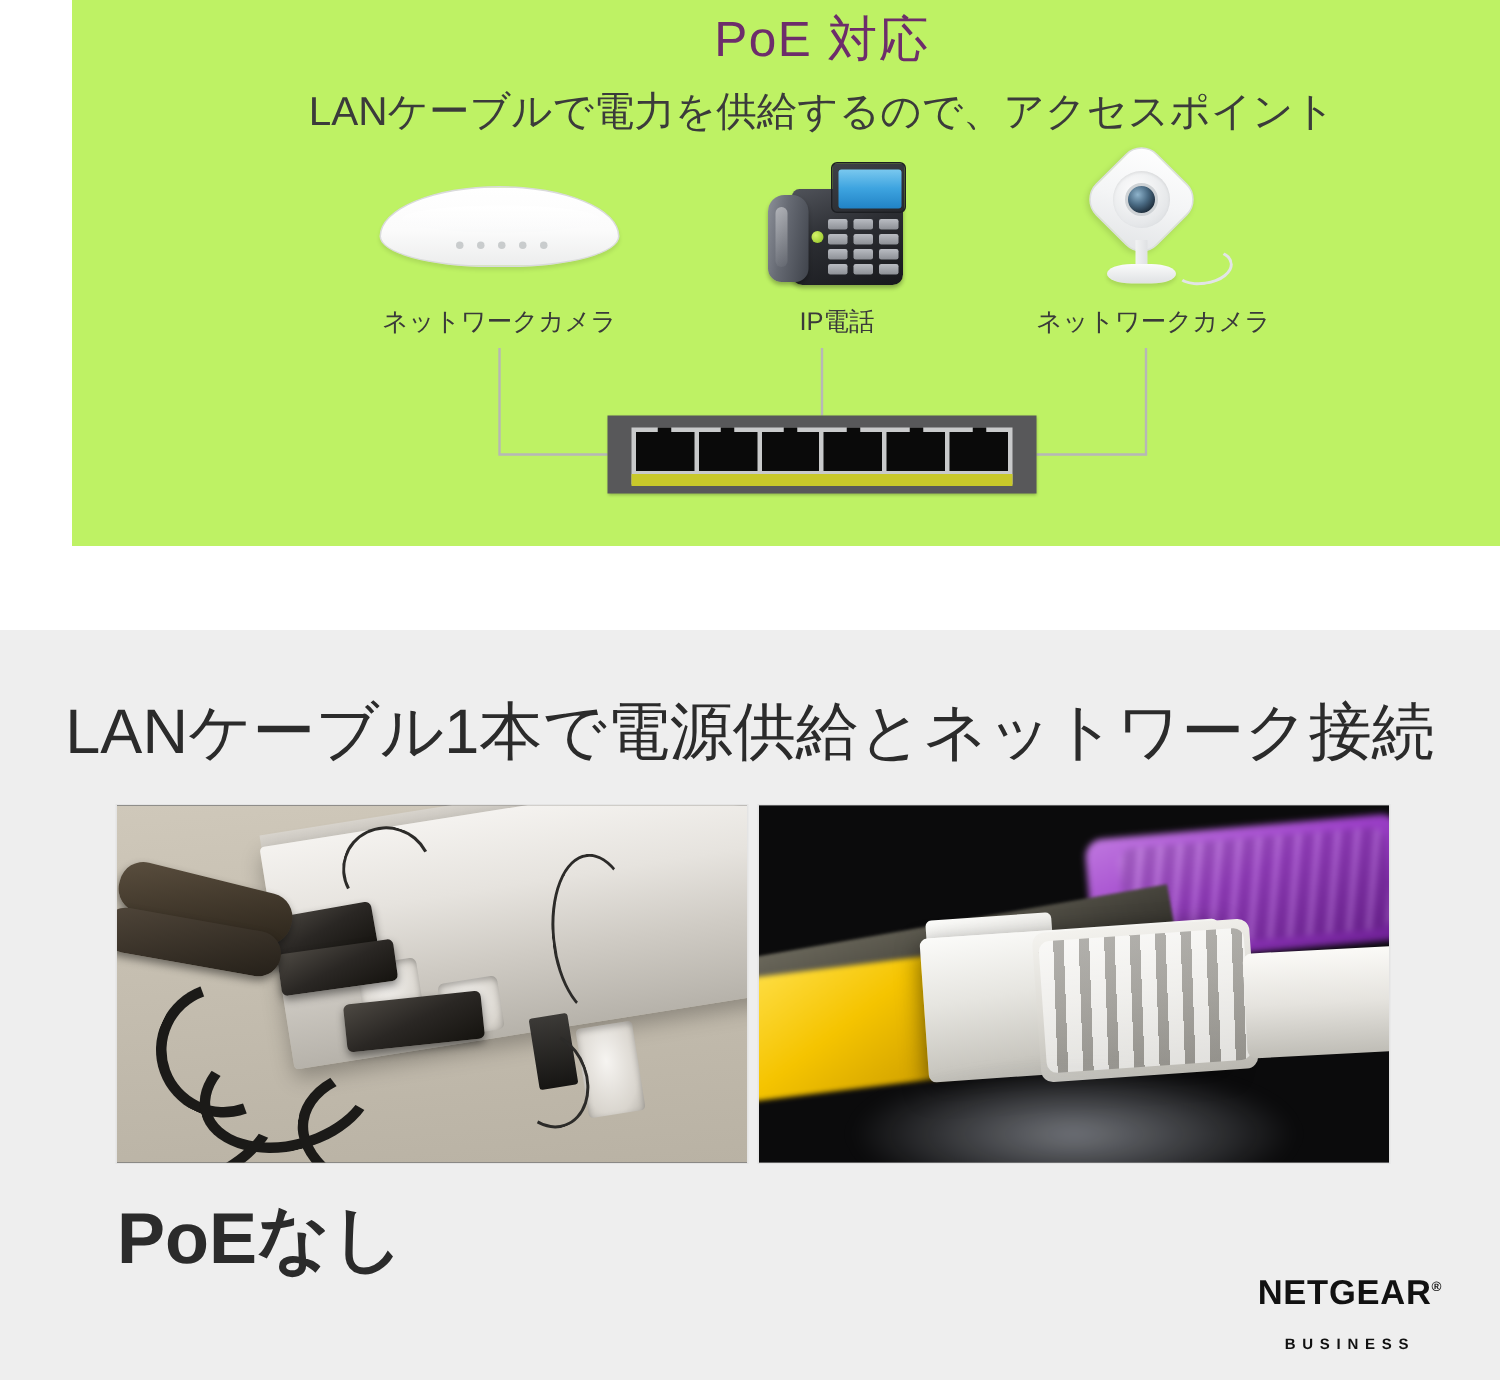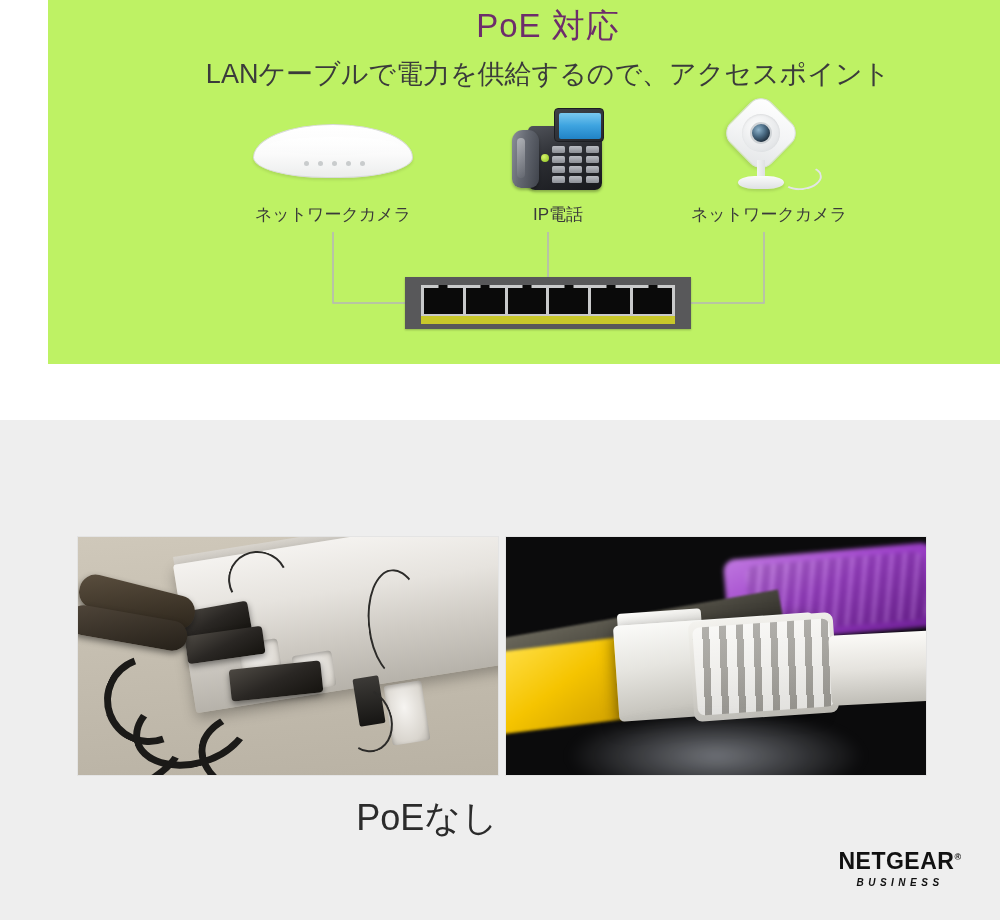--- a/index.html
+++ b/index.html
@@ -289,35 +289,35 @@
     background: linear-gradient(180deg,#fbfaf7 0%,#e5e3de 50%,#bfbdb6 100%);
     border-radius:6px; transform: rotate(-3deg);
   }
   .eth-glow {
     position:absolute; left:60px; bottom:-26px; width:300px; height:90px;
     background: radial-gradient(ellipse at center, rgba(200,205,215,0.55), rgba(0,0,0,0) 70%);
     filter: blur(6px);
   }
 
   .caption {
-    position:absolute; top:374px; width:420px; text-align:right;
-    font-size:36px; color:#2b2b2b;
+    position:absolute; top:374px; width:420px; text-align:left;
+    font-size:48px; color:#2b2b2b;font-weight:bold;
   }
   .cap-left  { left:78px; }
   .cap-right { left:506px; }
 
   
   .logo { position:absolute; left:830px; top:428px; width:140px; text-align:center; }
   .logo-main {
     font-size:23px; font-weight:bold; letter-spacing:0.5px; color:#111;
     font-family:"Liberation Sans", sans-serif;
   }
   .logo-reg { font-size:9px; vertical-align:super; }
   .logo-sub {
-    font-size:10px; font-weight:bold; letter-spacing:4.5px; color:#111; margin-top:2px;font-style:italic;
+    font-size:10px; font-weight:bold; letter-spacing:4.5px; color:#111; margin-top:16px;
   }
 </style>
 </head>
 <body>
 
 <div class="page">
 
   <div class="top-section">
 
     <div class="title">PoE 対応</div>
@@ -393,20 +393,21 @@
         <div class="port"></div>
         <div class="port"></div>
       </div>
       <div class="switch-strip"></div>
     </div>
 
   </div>
 
   <div class="bottom-section">
 
+    <div class="bottom-heading">LANケーブル1本で電源供給とネットワーク接続</div>
 
     <div class="photo photo-left">
       <div class="ps-bg"></div>
       <div class="ps-top"></div>
       <div class="ps-strip"></div>
 
       <div class="ps-socket" style="left:162px; top:104px; width:40px; height:36px; transform:rotate(-9deg);"></div>
       <div class="ps-socket" style="left:216px; top:116px; width:40px; height:36px; transform:rotate(-9deg);"></div>
       <div class="ps-sw" style="left:278px; top:140px; width:26px; height:48px; transform:rotate(-9deg);"></div>
       <div class="ps-socket" style="left:310px; top:146px; width:38px; height:60px; transform:rotate(-9deg); border-radius:3px;"></div>

